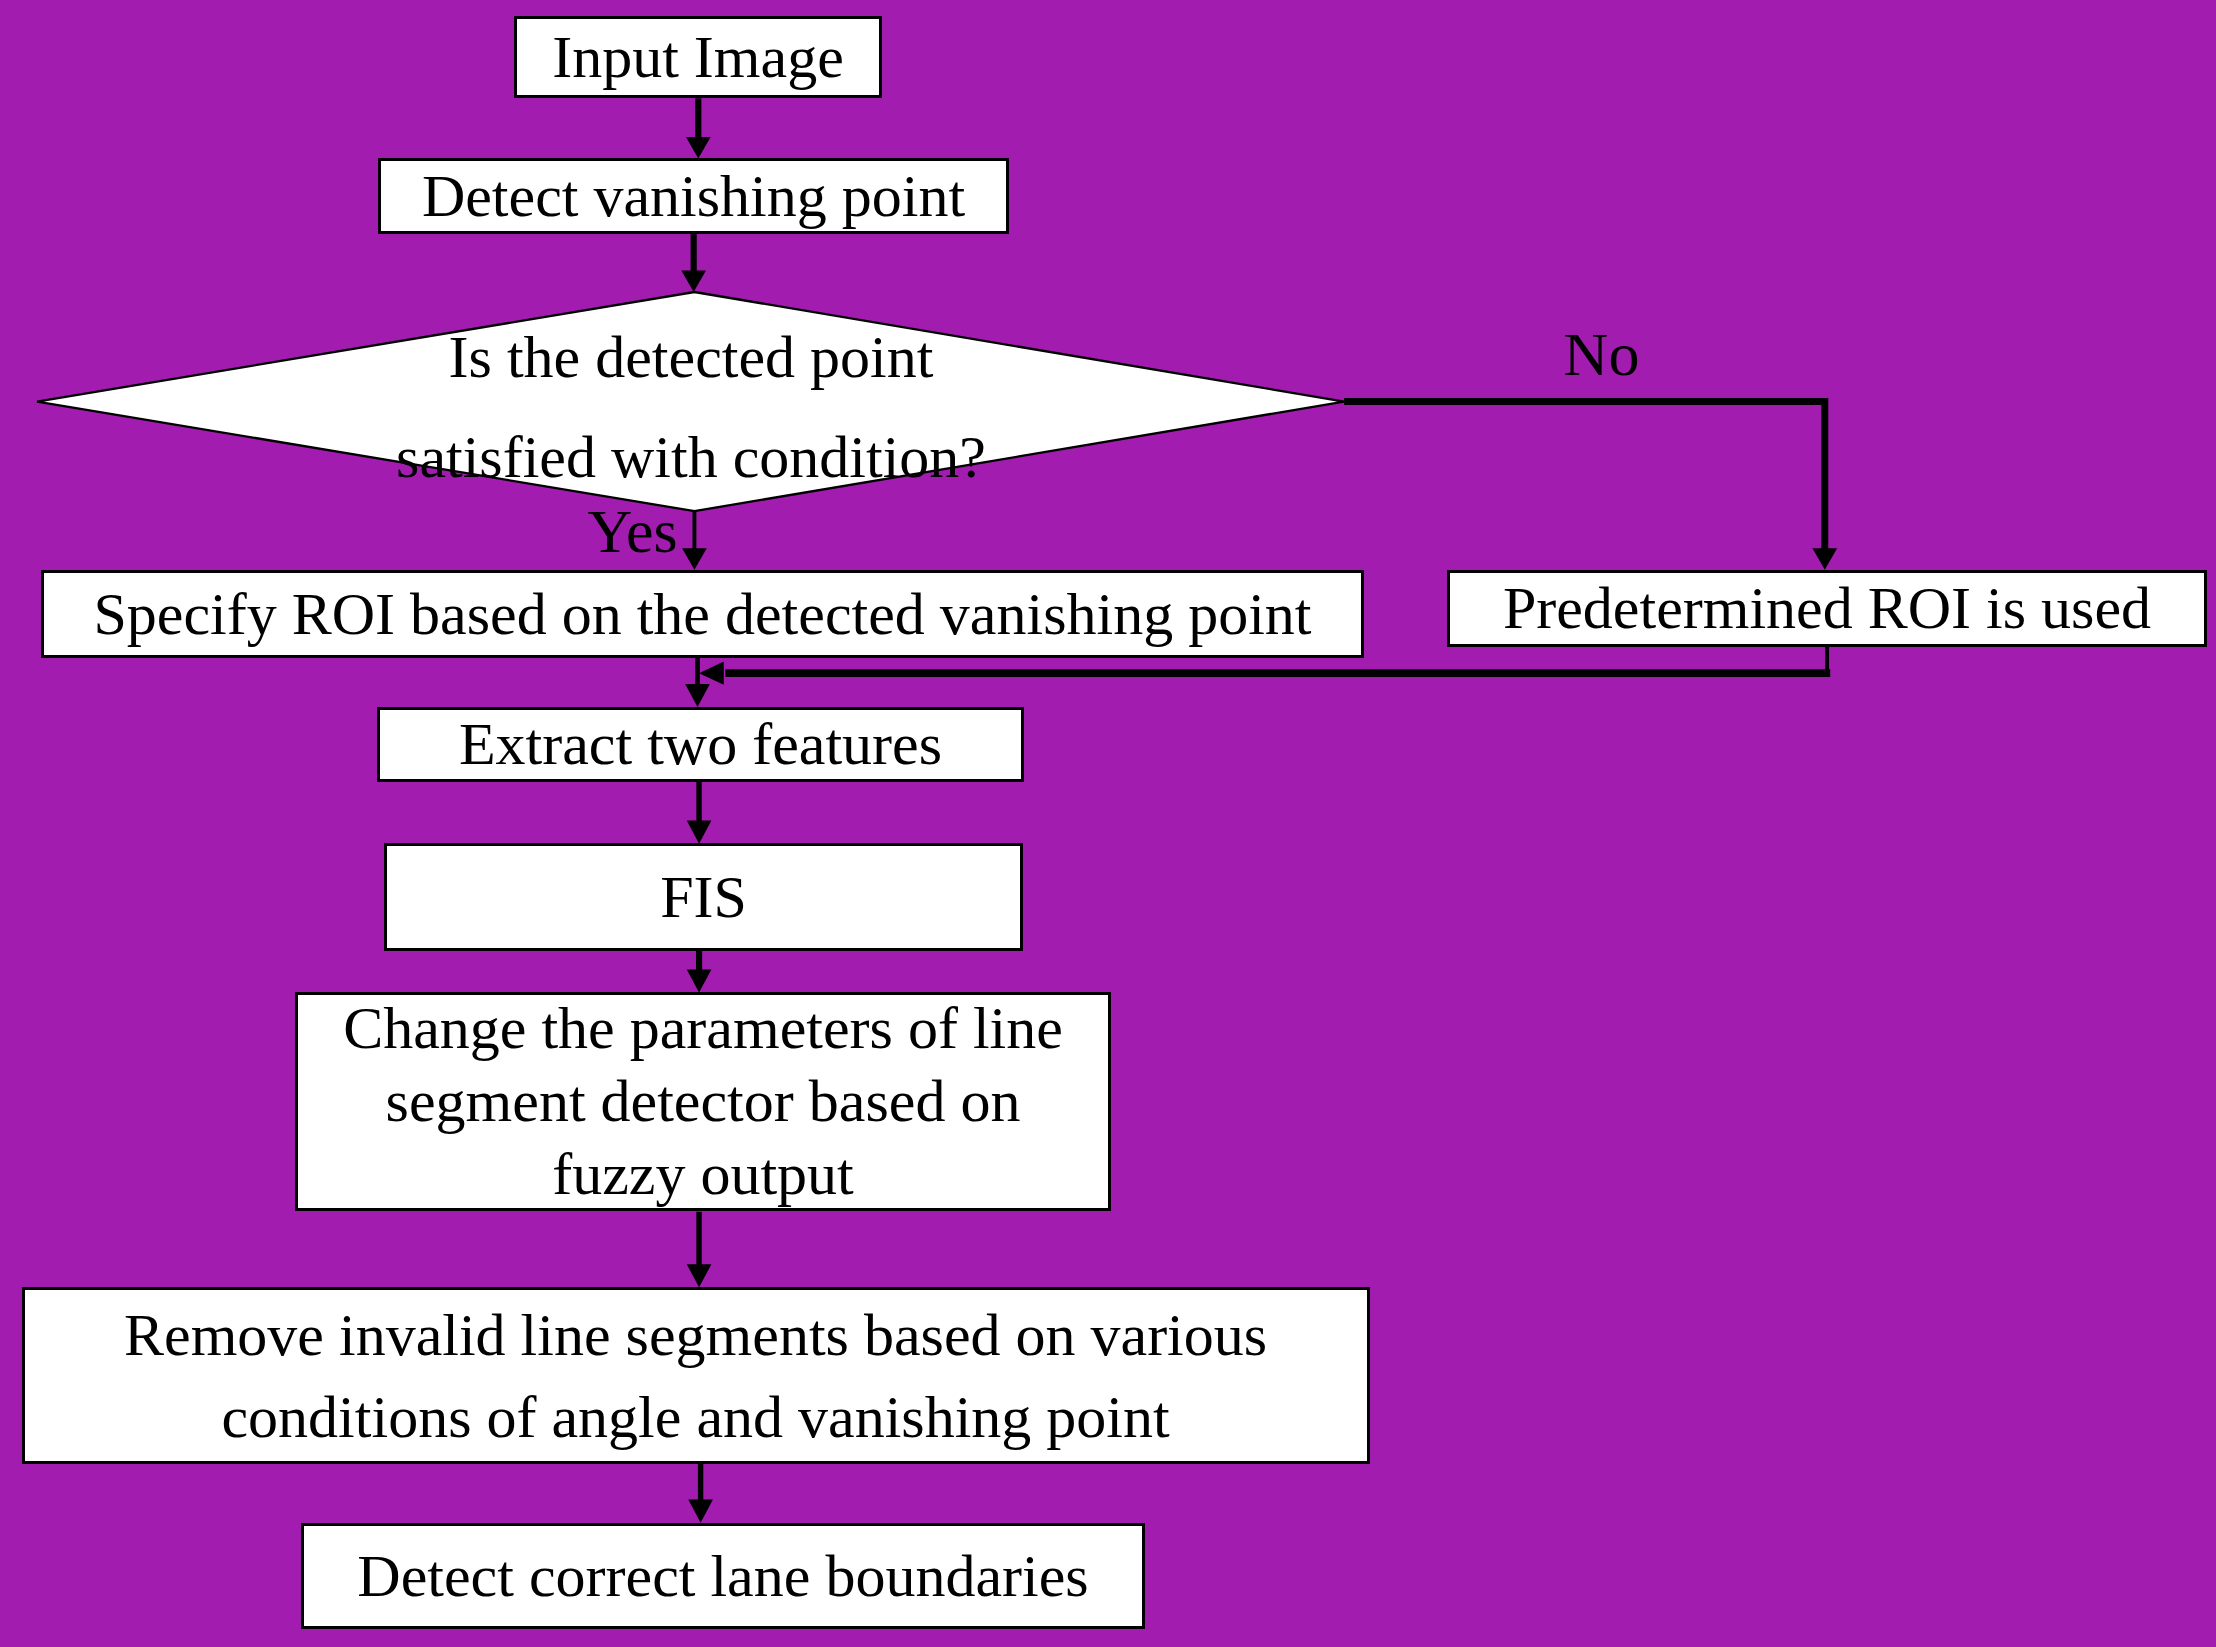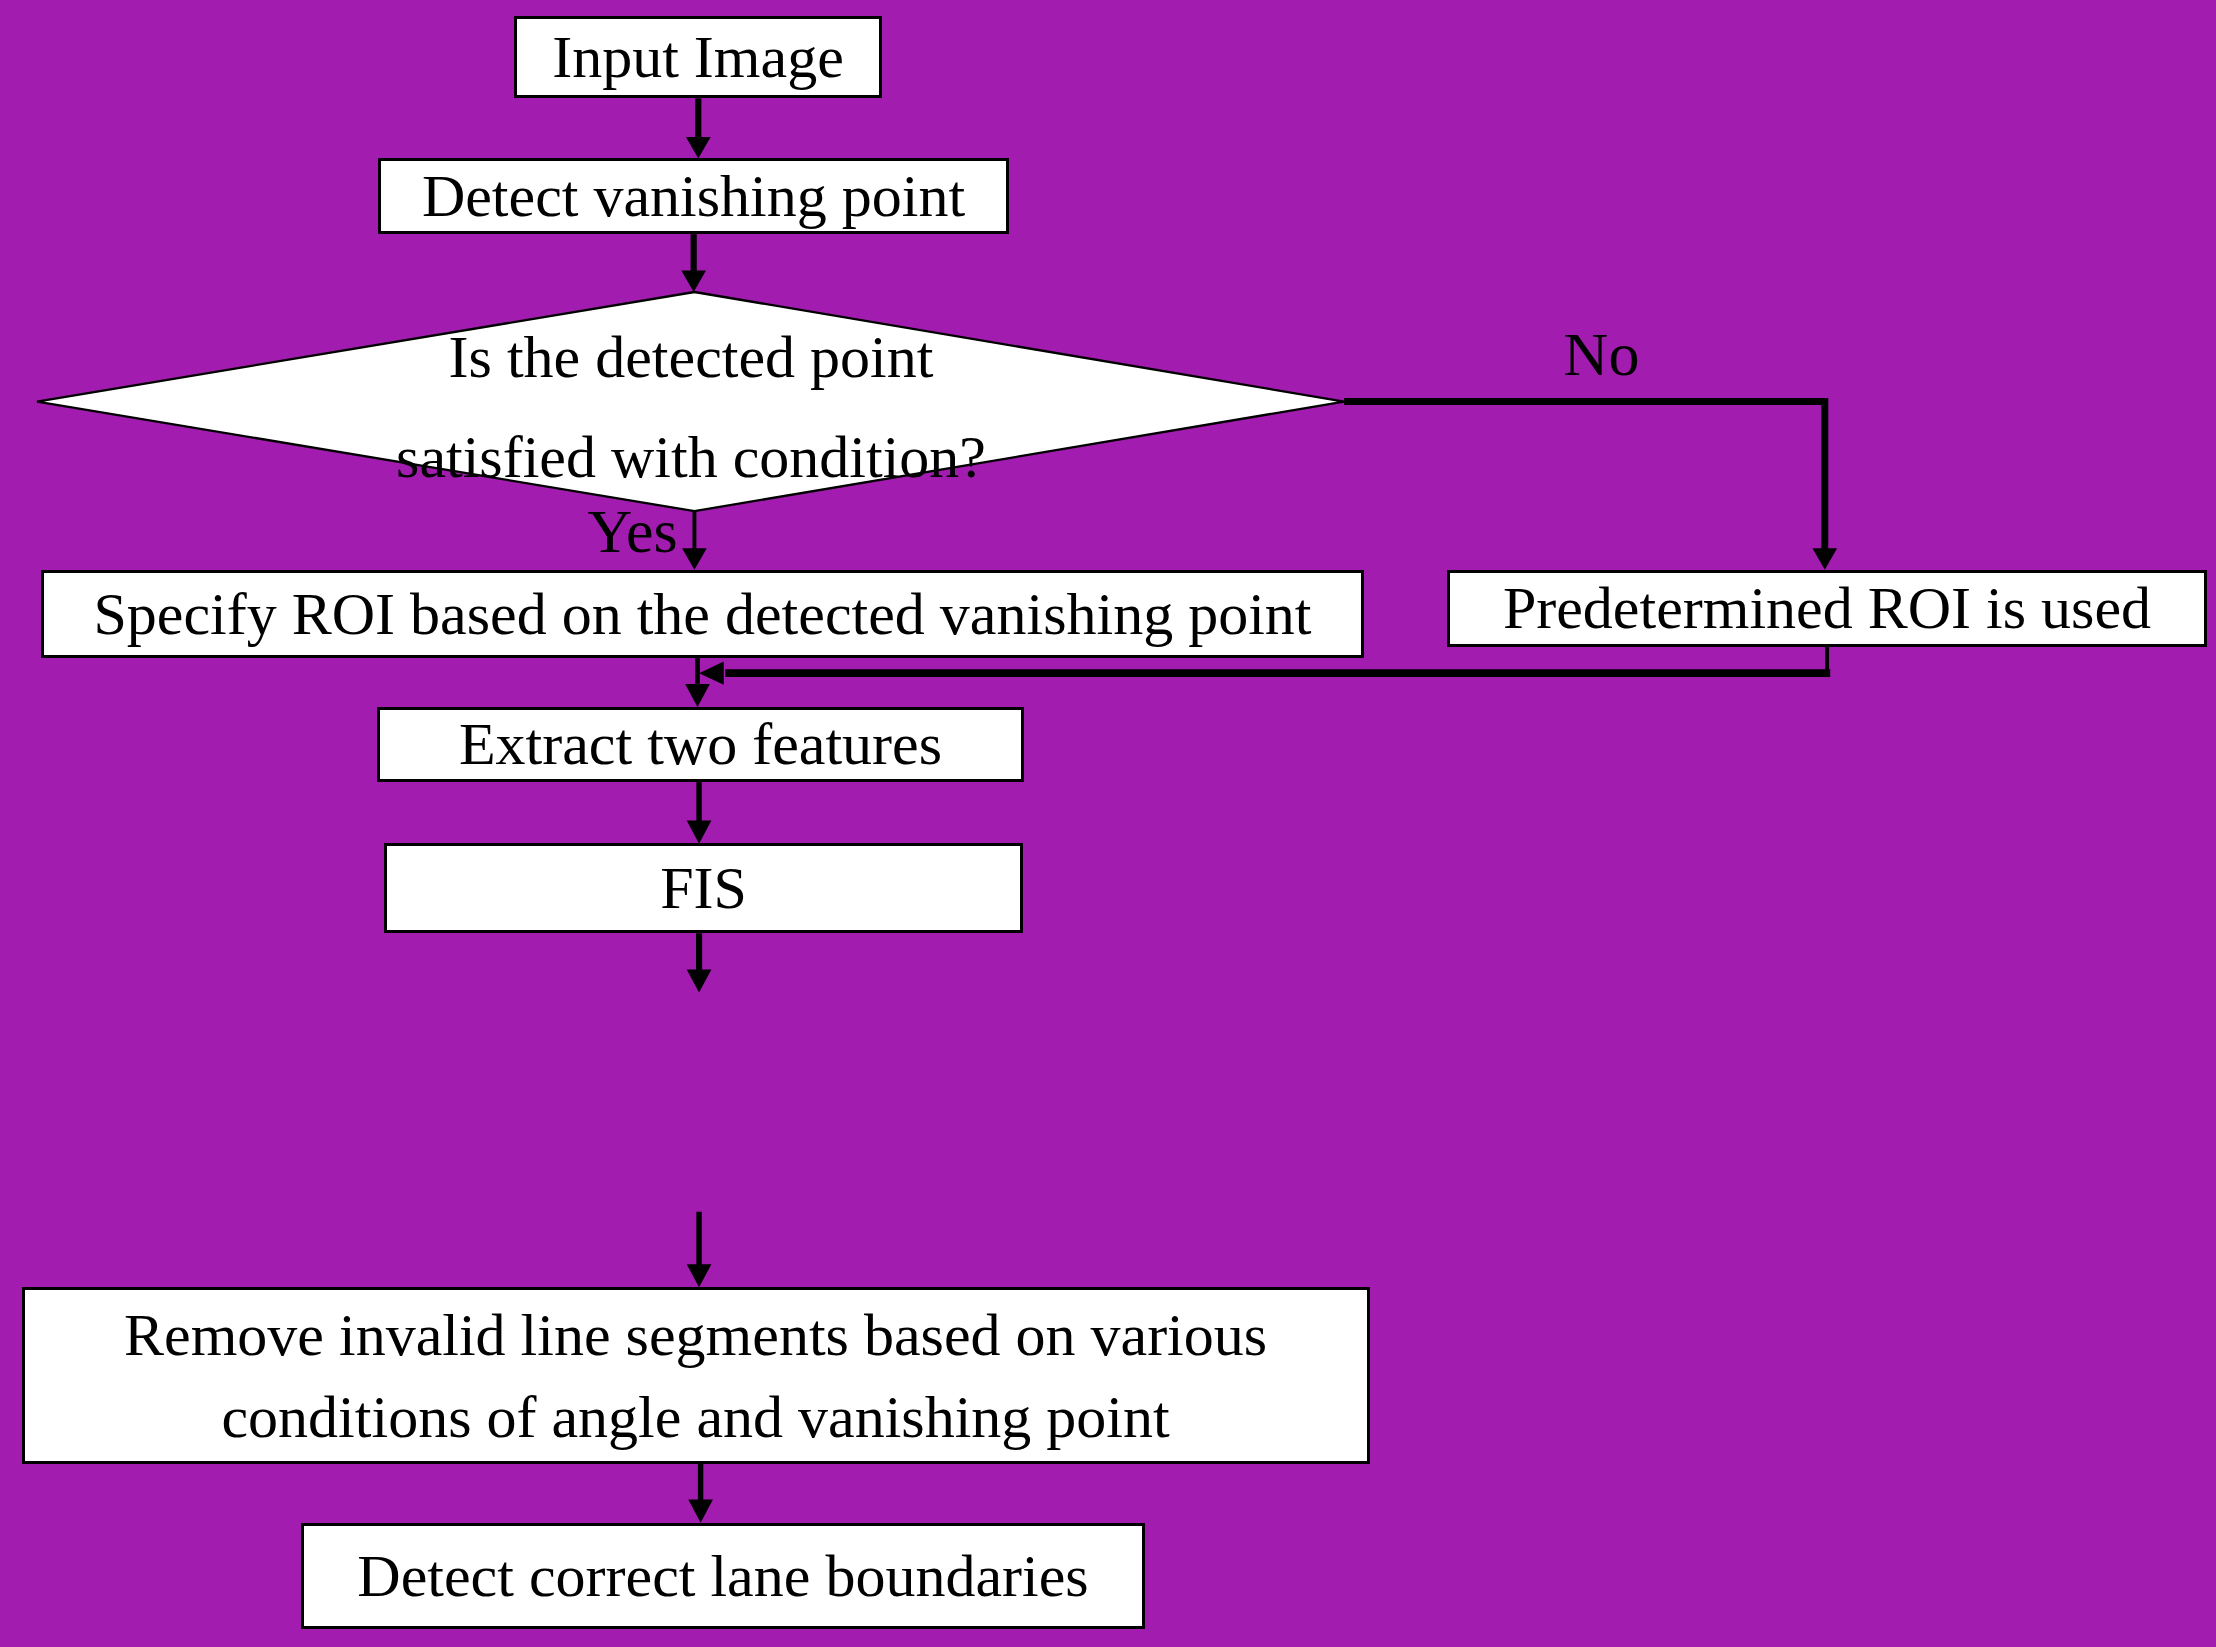--- a/index.html
+++ b/index.html
@@ -35,21 +35,21 @@
     font-size: 60px;
     line-height: 1.15;
     white-space: nowrap;
   }
   .node.multiline { white-space: normal; }
   .node-input        { left: 514px;  top: 16px;   width: 368px;  height: 82px; }
   .node-detect-vp    { left: 378px;  top: 158px;  width: 631px;  height: 76px;  }
   .node-specify      { left: 41px;   top: 570px;  width: 1323px; height: 88px;  }
   .node-predetermined{ left: 1447px; top: 570px;  width: 760px;  height: 77px; }
   .node-extract      { left: 377px;  top: 707px;  width: 647px;  height: 75px;  }
-  .node-fis          { left: 384px;  top: 843px; width: 639px;  height: 90px; justify-content: center; }
+  .node-fis          { left: 384px;  top: 843px; width: 639px;  height: 108px; justify-content: center; }
   .node-change       { left: 295px;  top: 992px; width: 816px; height: 219px; line-height: 73px; }
   .node-remove       { left: 21.6px;   top: 1287px; width: 1348px; height: 177px; line-height: 82px; border-width: 3.9px; }
   .node-detect-lane  { left: 301px;  top: 1523px; width: 844px; height: 106px; }
   .diamond-text {
     position: absolute;
     left: 228px;
     top: 307px;
     width: 926px;
     text-align: center;
     font-size: 60px;
@@ -153,20 +153,27 @@
   </div>
 
   <div class="node node-predetermined">
     <span>Predetermined ROI is used</span>
   </div>
 
   <div class="node node-fis">
     <span>FIS</span>
   </div>
 
+  <div class="node node-change multiline">
+    <span>
+      <span class="line-block">Change the parameters of line</span>
+      <span class="line-block">segment detector based on</span>
+      <span class="line-block">fuzzy output</span>
+    </span>
+  </div>
 
   <div class="node node-remove multiline">
     <span>
       <span class="line-block">Remove invalid line segments based on various</span>
       <span class="line-block">conditions of angle and vanishing point</span>
     </span>
   </div>
 
   <div class="node node-detect-lane">
     <span>Detect correct lane boundaries</span>

